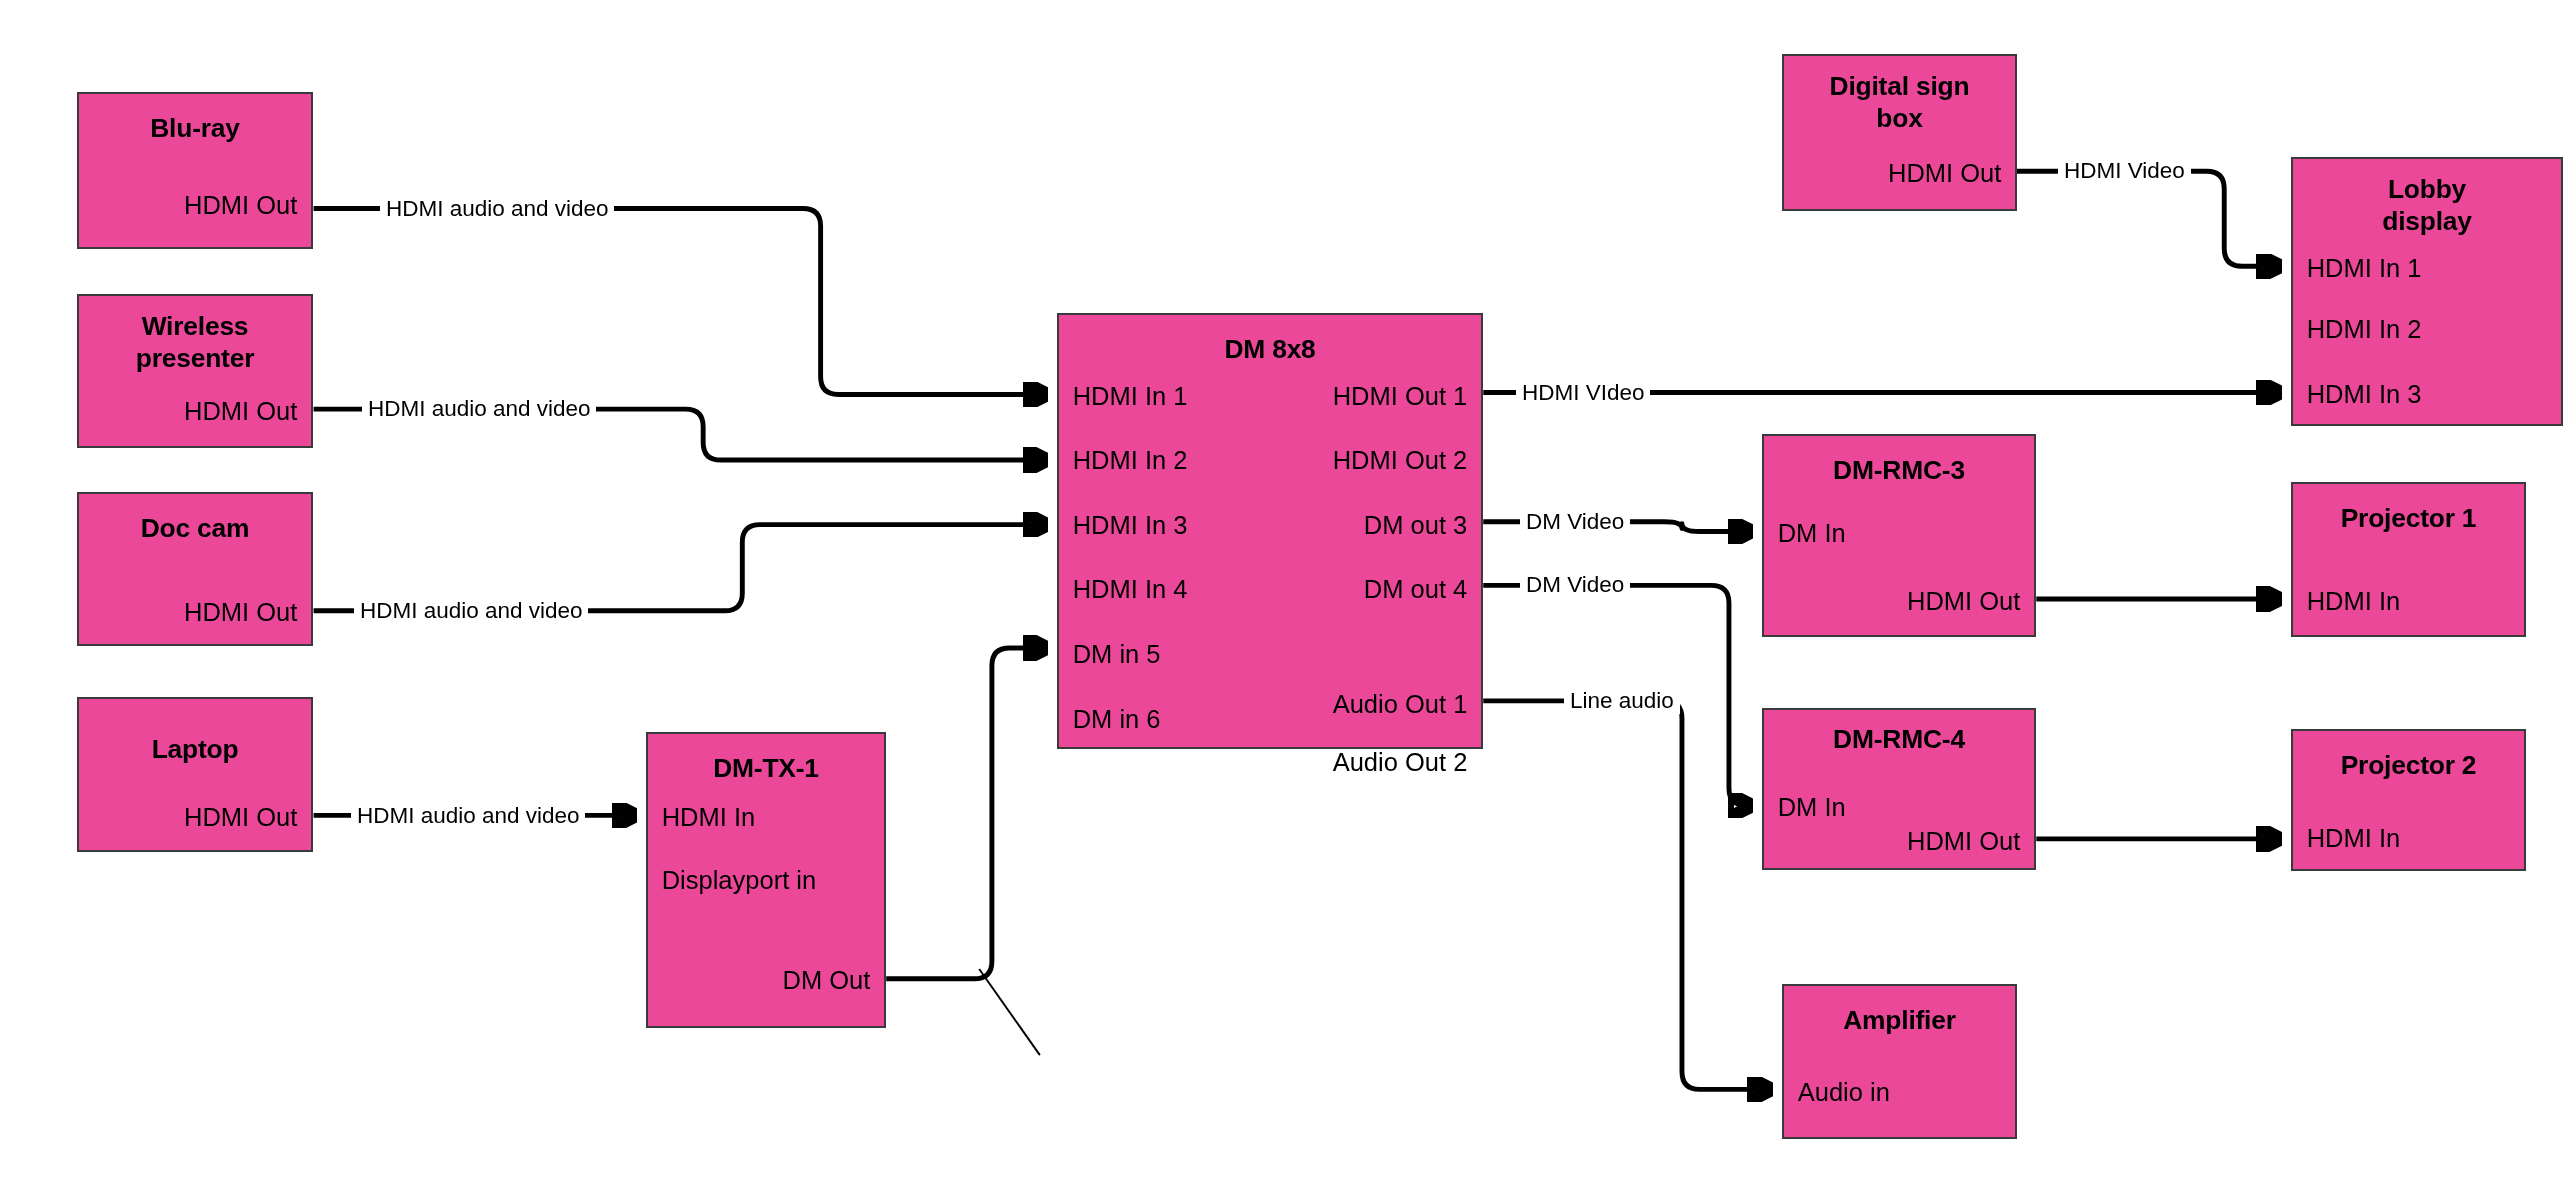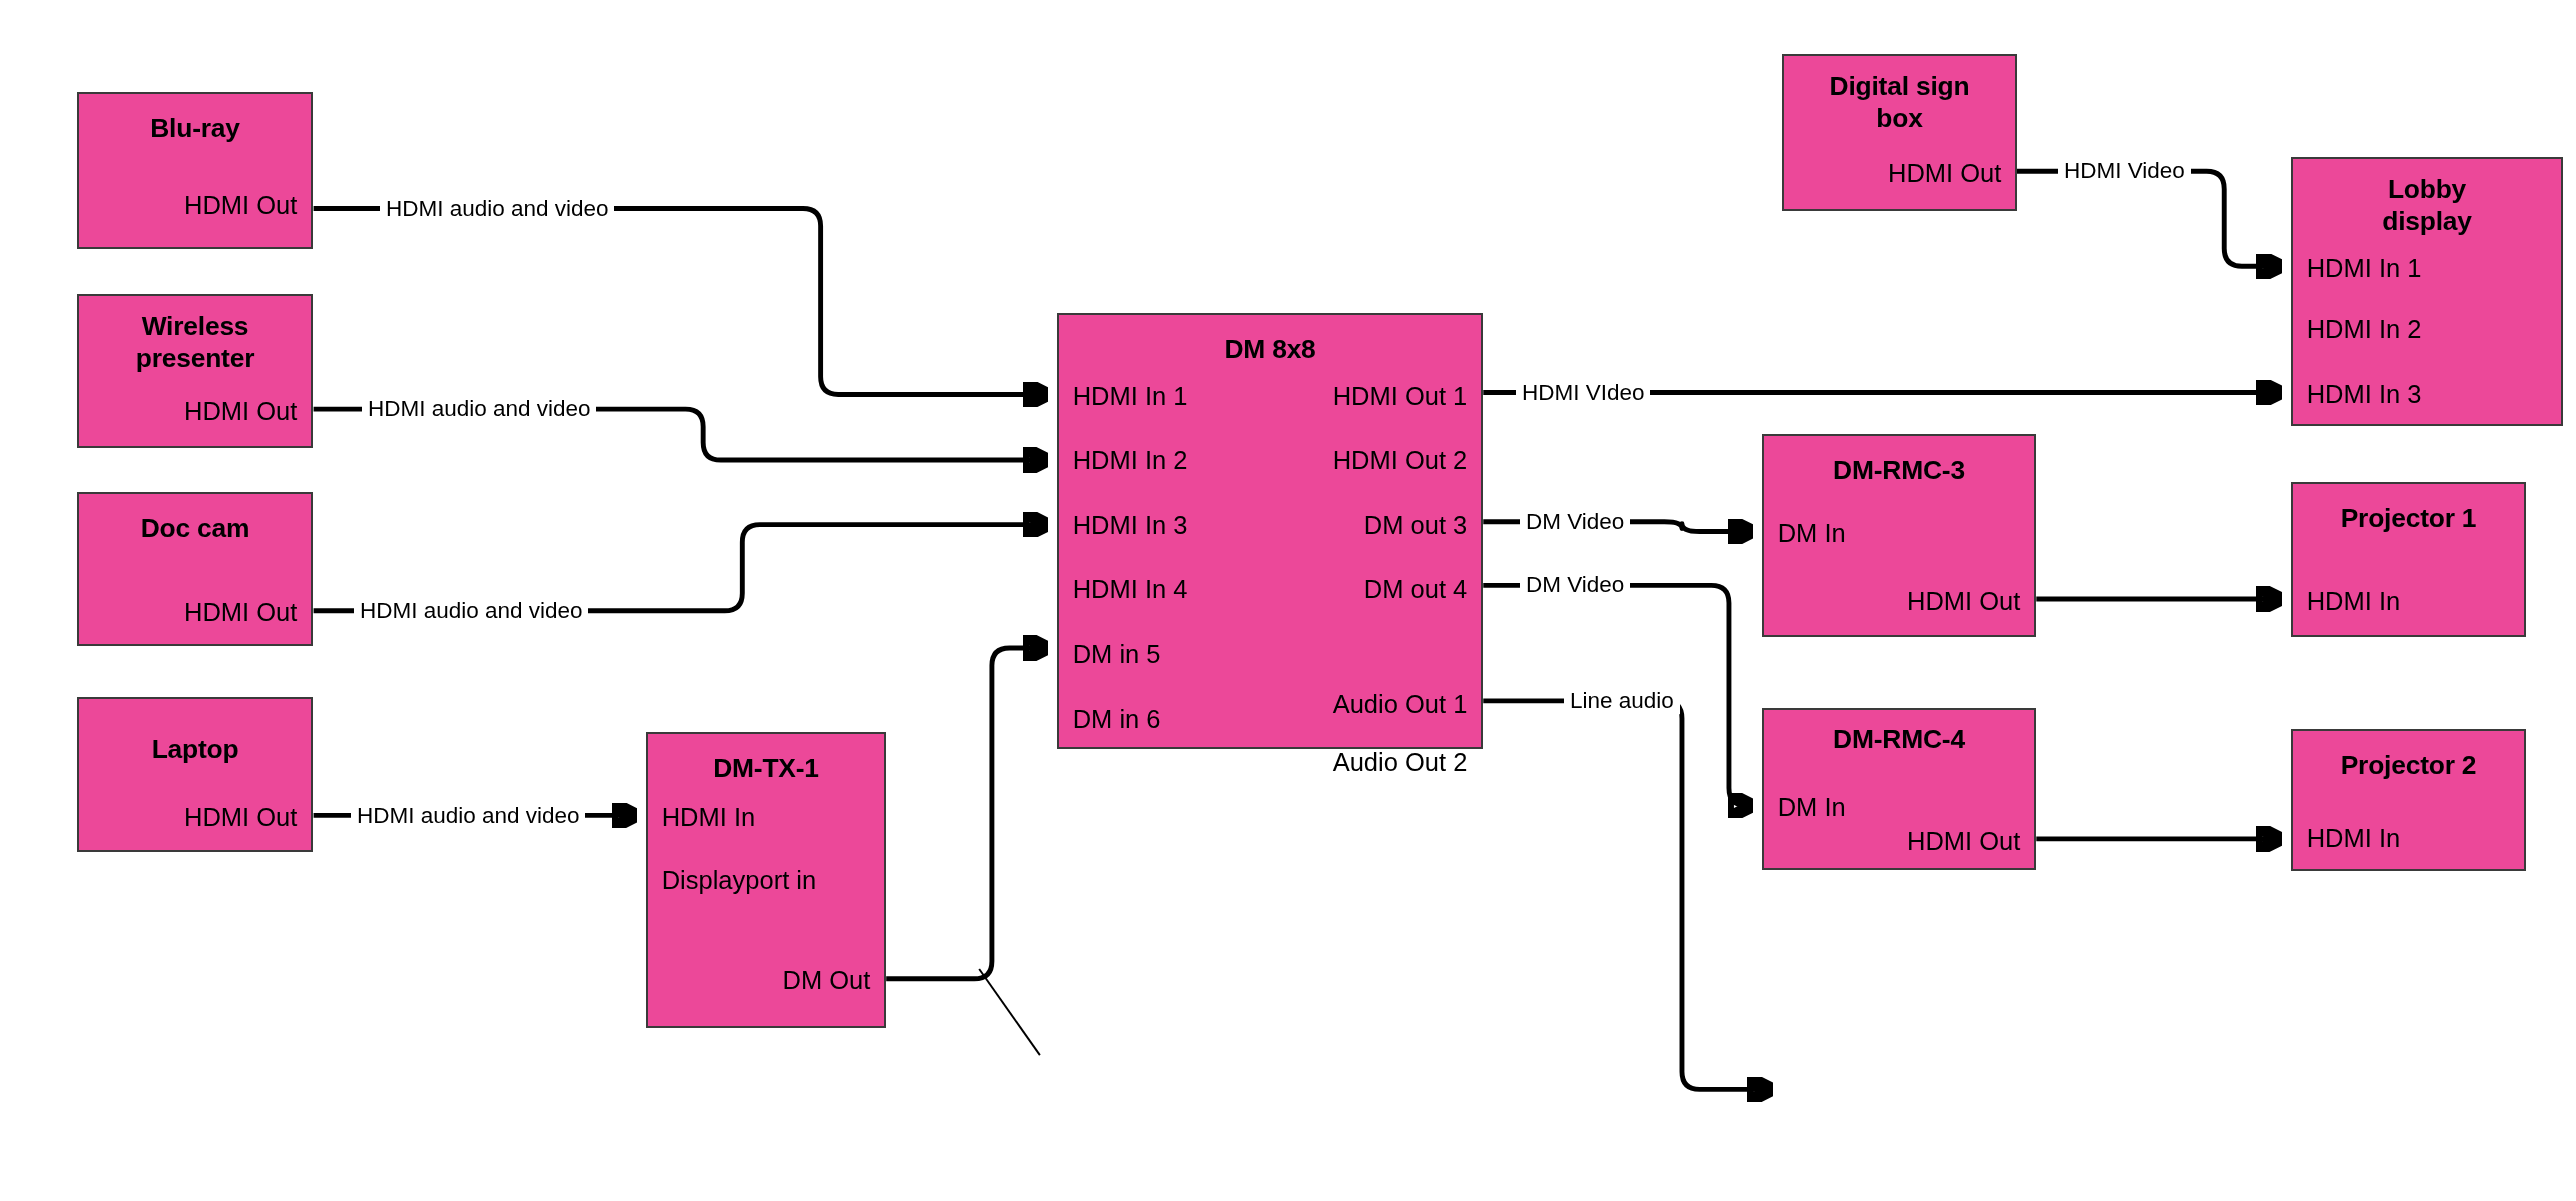--- a/index.html
+++ b/index.html
@@ -202,20 +202,24 @@
     <div class="port left" style="top:83px;">DM In</div>
     <div class="port right" style="top:151px;">HDMI Out</div>
   </div>
 
   <div class="node" style="left:1762px; top:708px; width:274px; height:162px;">
     <div class="title" style="top:12.7px;">DM-RMC-4</div>
     <div class="port left" style="top:83px;">DM In</div>
     <div class="port right" style="top:117px;">HDMI Out</div>
   </div>
 
+  <div class="node" style="left:1782px; top:984px; width:235px; height:155px;">
+    <div class="title" style="top:17.6px;">Amplifier</div>
+    <div class="port left" style="top:92px;">Audio in</div>
+  </div>
 
   <div class="node" style="left:2291px; top:157px; width:272px; height:269px;">
     <div class="title" style="top:13.7px;">Lobby</div>
     <div class="title" style="top:46px;">display</div>
     <div class="port left" style="top:95px;">HDMI In 1</div>
     <div class="port left" style="top:156px;">HDMI In 2</div>
     <div class="port left" style="top:221px;">HDMI In 3</div>
   </div>
 
   <div class="node" style="left:2291px; top:482px; width:235px; height:155px;">

